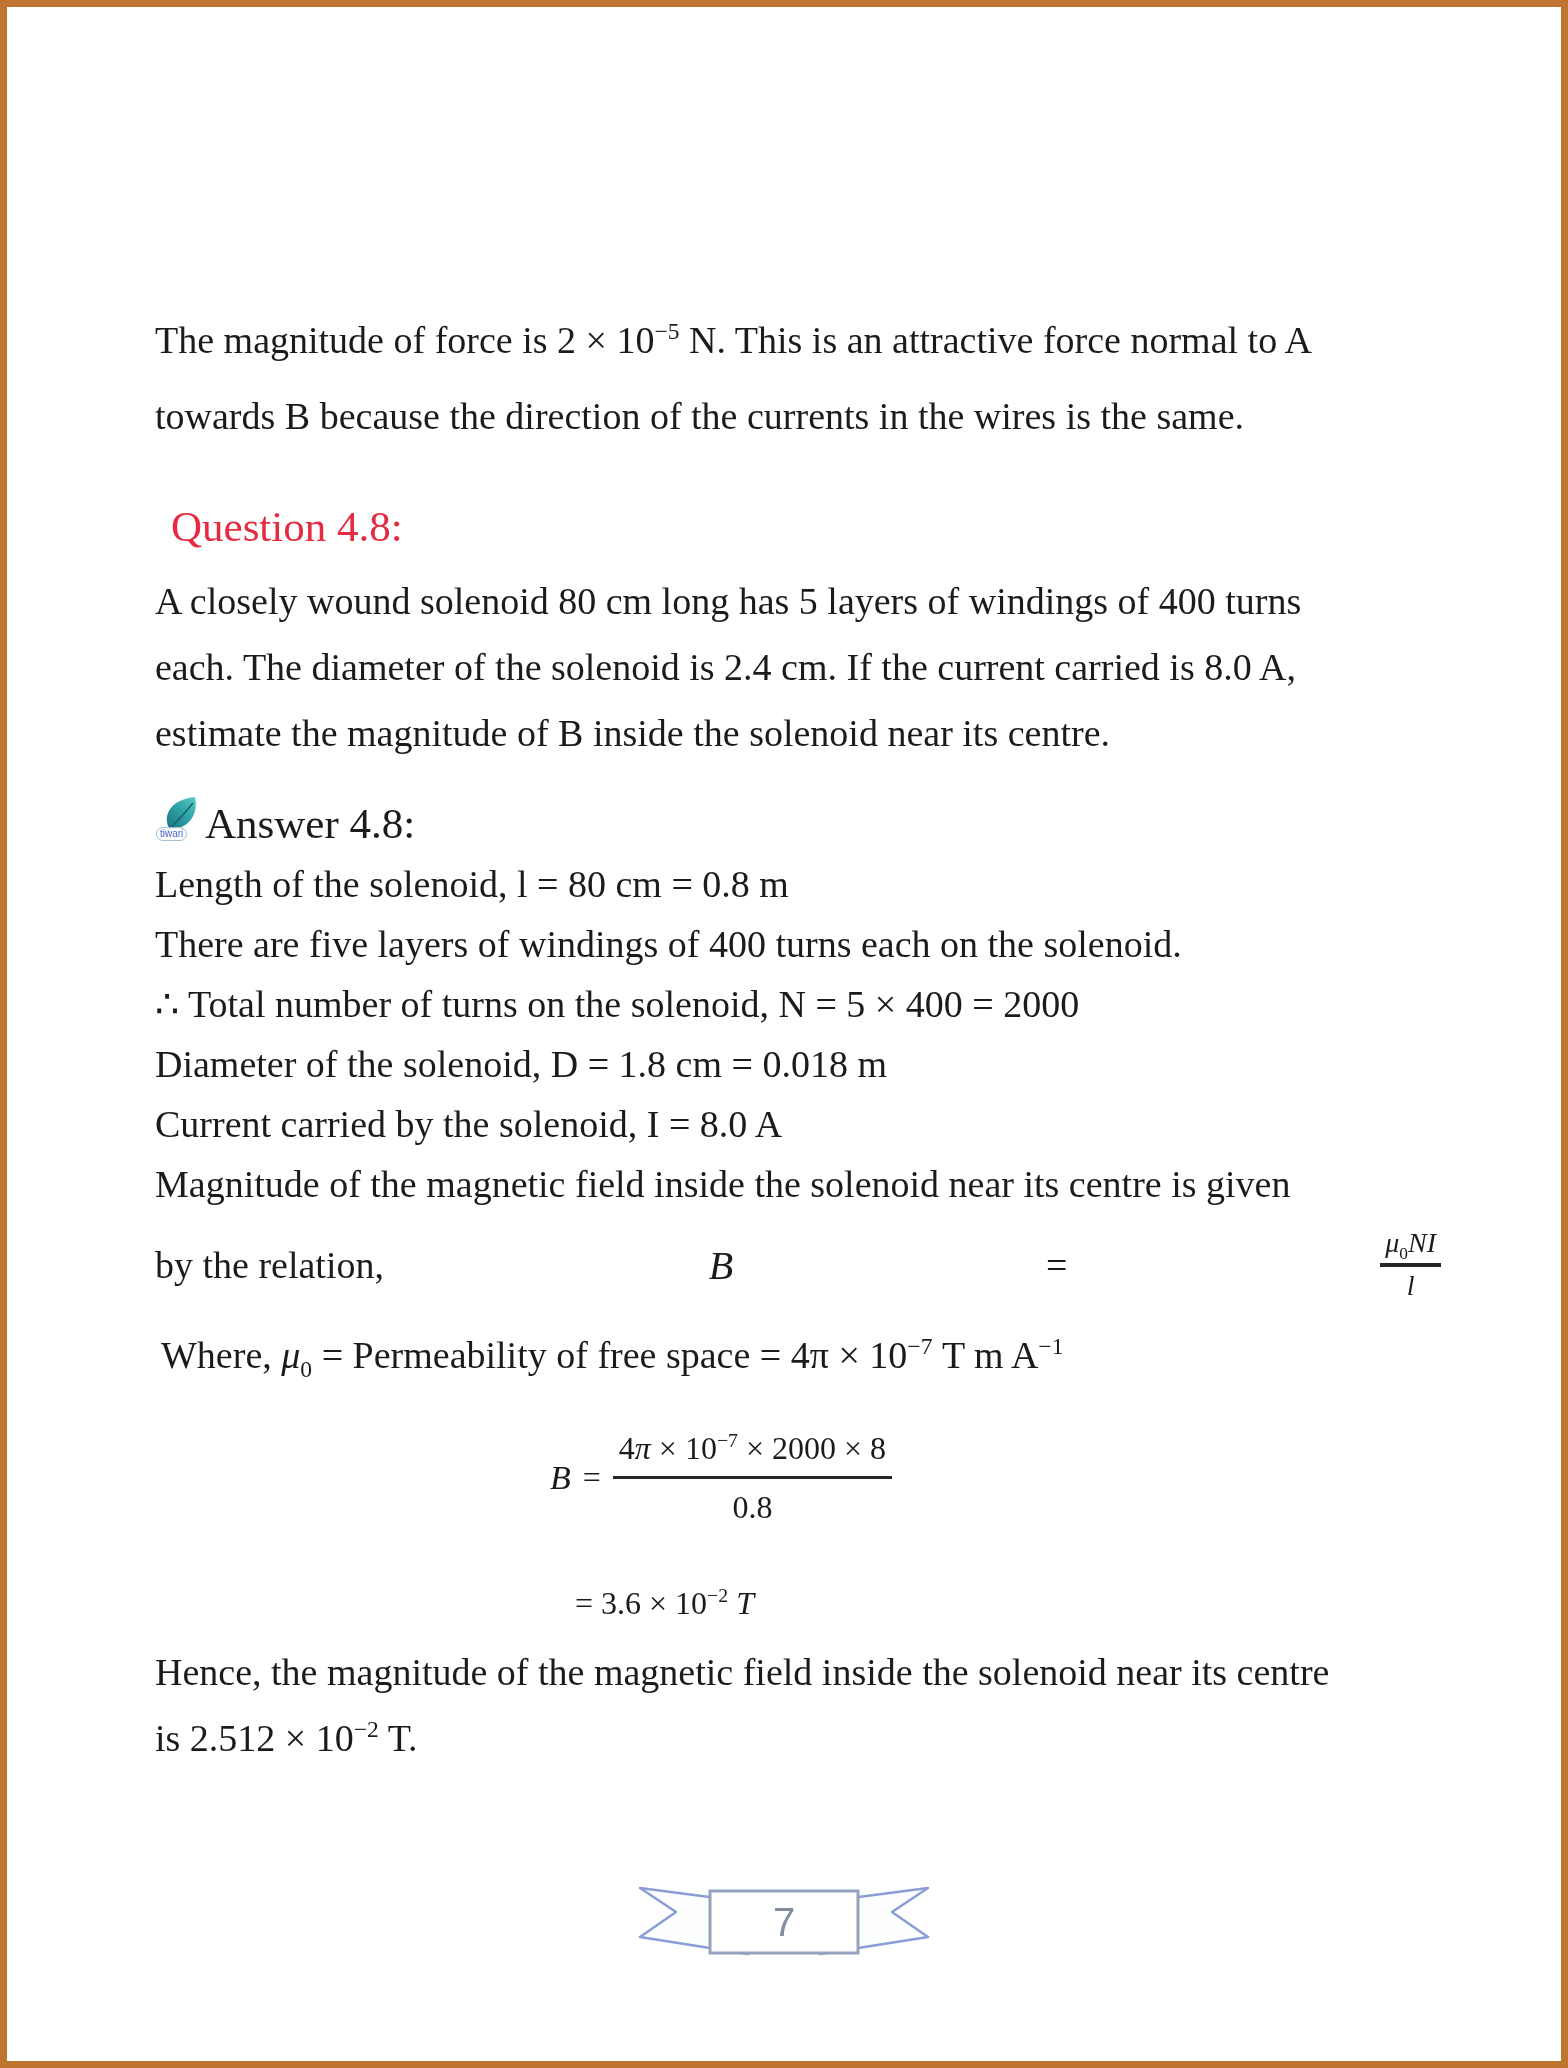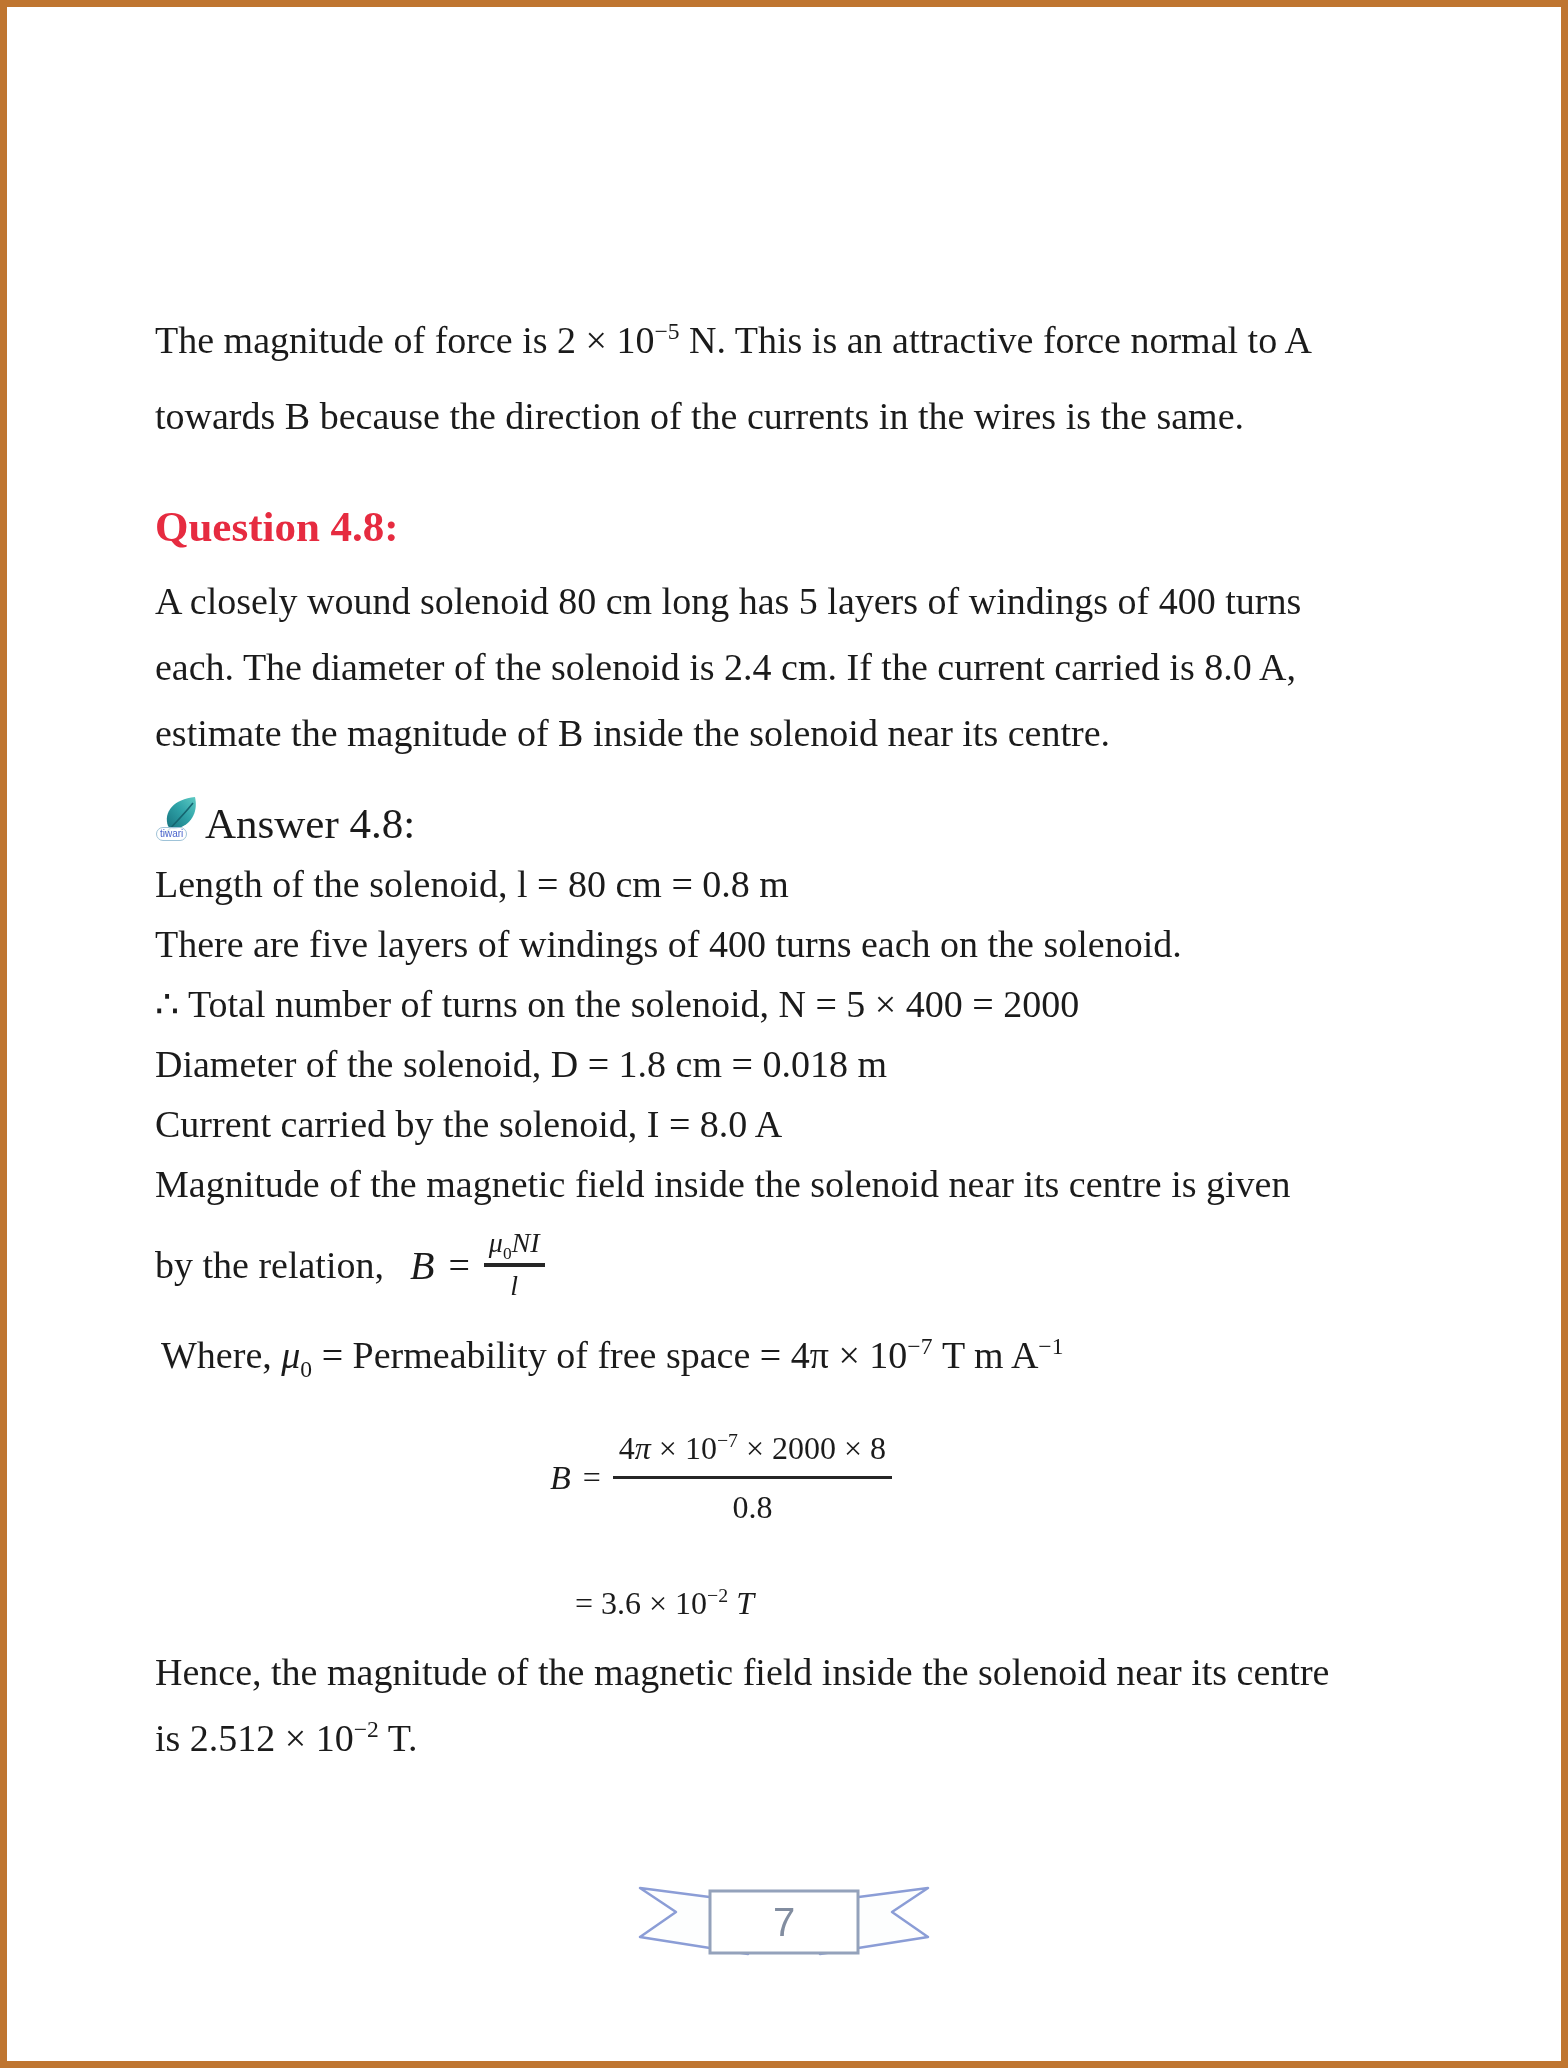--- a/index.html
+++ b/index.html
@@ -19,24 +19,24 @@
   .content { padding: 295px 120px 0 148px; }
 
   .line { display: block; white-space: nowrap; }
 
   
   .intro { font-size: 38px; line-height: 76px; margin: 0 0 48px 0; }
 
   
   .q-heading {
     font-size: 43px;
-    font-weight: bold;
+    font-weight: normal;
     color: #e62b40;
     line-height: 50px;
-    margin: 0 0 16px 0;
+    margin: 0 0 16px 16px;
   }
 
   
   .q-body { font-size: 38px; line-height: 66px; margin: 0 0 28px 0; }
 
   
   .ans-heading-row {
     display: flex;
     align-items: flex-end;
     height: 54px;
@@ -67,20 +67,21 @@
   
   .ans-line { font-size: 38px; line-height: 60px; margin: 0; white-space: nowrap; }
 
   
   .relation-row {
     display: flex;
     align-items: center;
     height: 102px;
     font-size: 38px;
     white-space: nowrap;
+    justify-content: space-between;
   }
   .mathvar { font-style: italic; }
   .relation-row .rel-b { font-size: 40px; margin: 0 14px 0 26px; }
   .relation-row .rel-eq { font-size: 38px; margin-right: 14px; }
   .frac {
     display: inline-flex;
     flex-direction: column;
     align-items: center;
     vertical-align: middle;
   }

